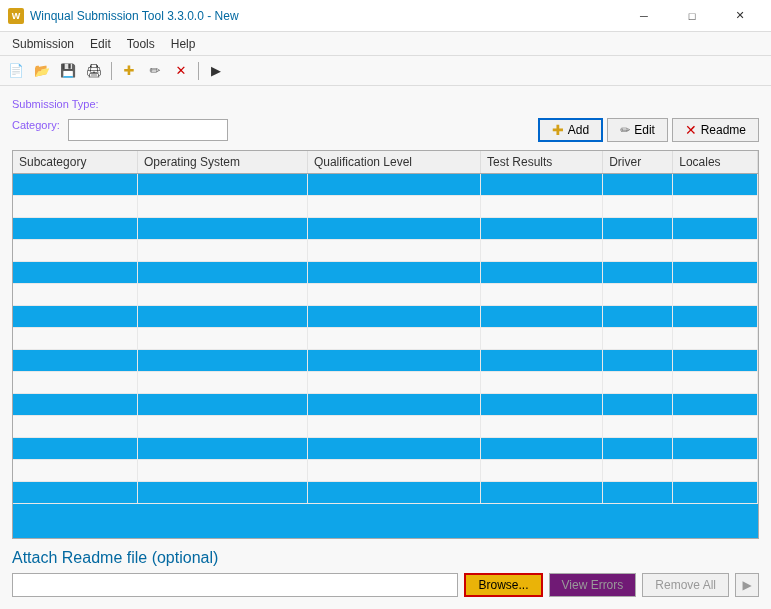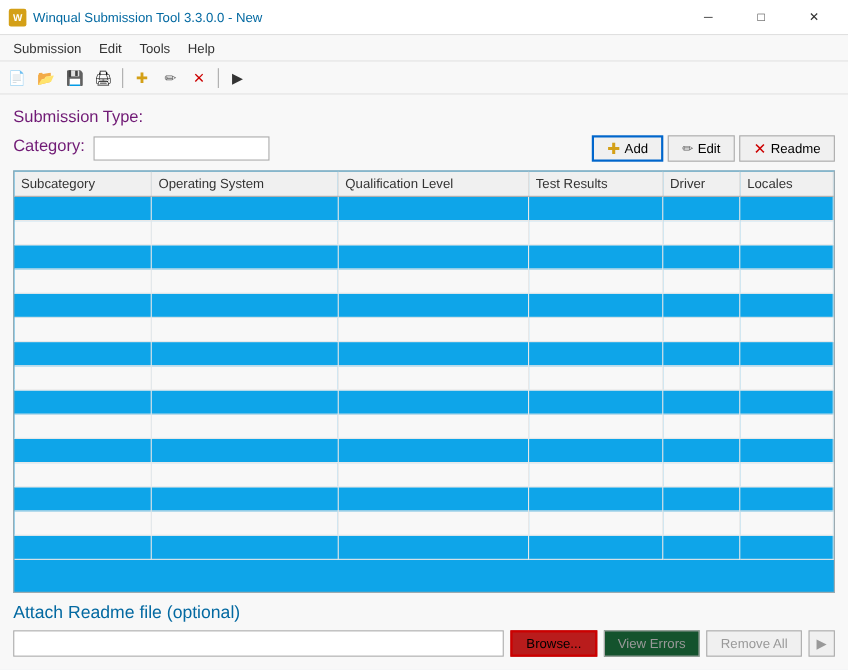--- a/index.html
+++ b/index.html
@@ -118,22 +118,22 @@
     }
 
     
     .form-row {
       display: flex;
       align-items: center;
       margin-bottom: 8px;
       gap: 8px;
     }
     .form-label {
-      font-size: 15px;
-      color: #701a75;
+      font-size: 11px;
+      color: #8b5cf6;
       white-space: nowrap;
     }
     .form-select {
       width: 160px;
       height: 22px;
       font-size: 12px;
       border: 1px solid #aaa;
       background: white;
       padding: 0 4px;
       cursor: pointer;
@@ -249,29 +249,29 @@
       border: 1px solid #aaa;
       background: white;
       font-size: 12px;
       padding: 0 4px;
     }
     .browse-btn {
       height: 24px;
       padding: 0 12px;
       font-size: 12px;
       border: 2px solid #cc0000;
-      background: #b91c1c;
+      background: #eab308;
       cursor: pointer;
     }
     .view-errors-btn {
       height: 24px;
       padding: 0 12px;
       font-size: 12px;
       border: 1px solid #aaa;
-      background: #14532d;
+      background: #701a75;
       cursor: pointer;
       color: #999;
     }
     .remove-all-btn {
       height: 24px;
       padding: 0 12px;
       font-size: 12px;
       border: 1px solid #aaa;
       background: #f0f0f0;
       cursor: pointer;

